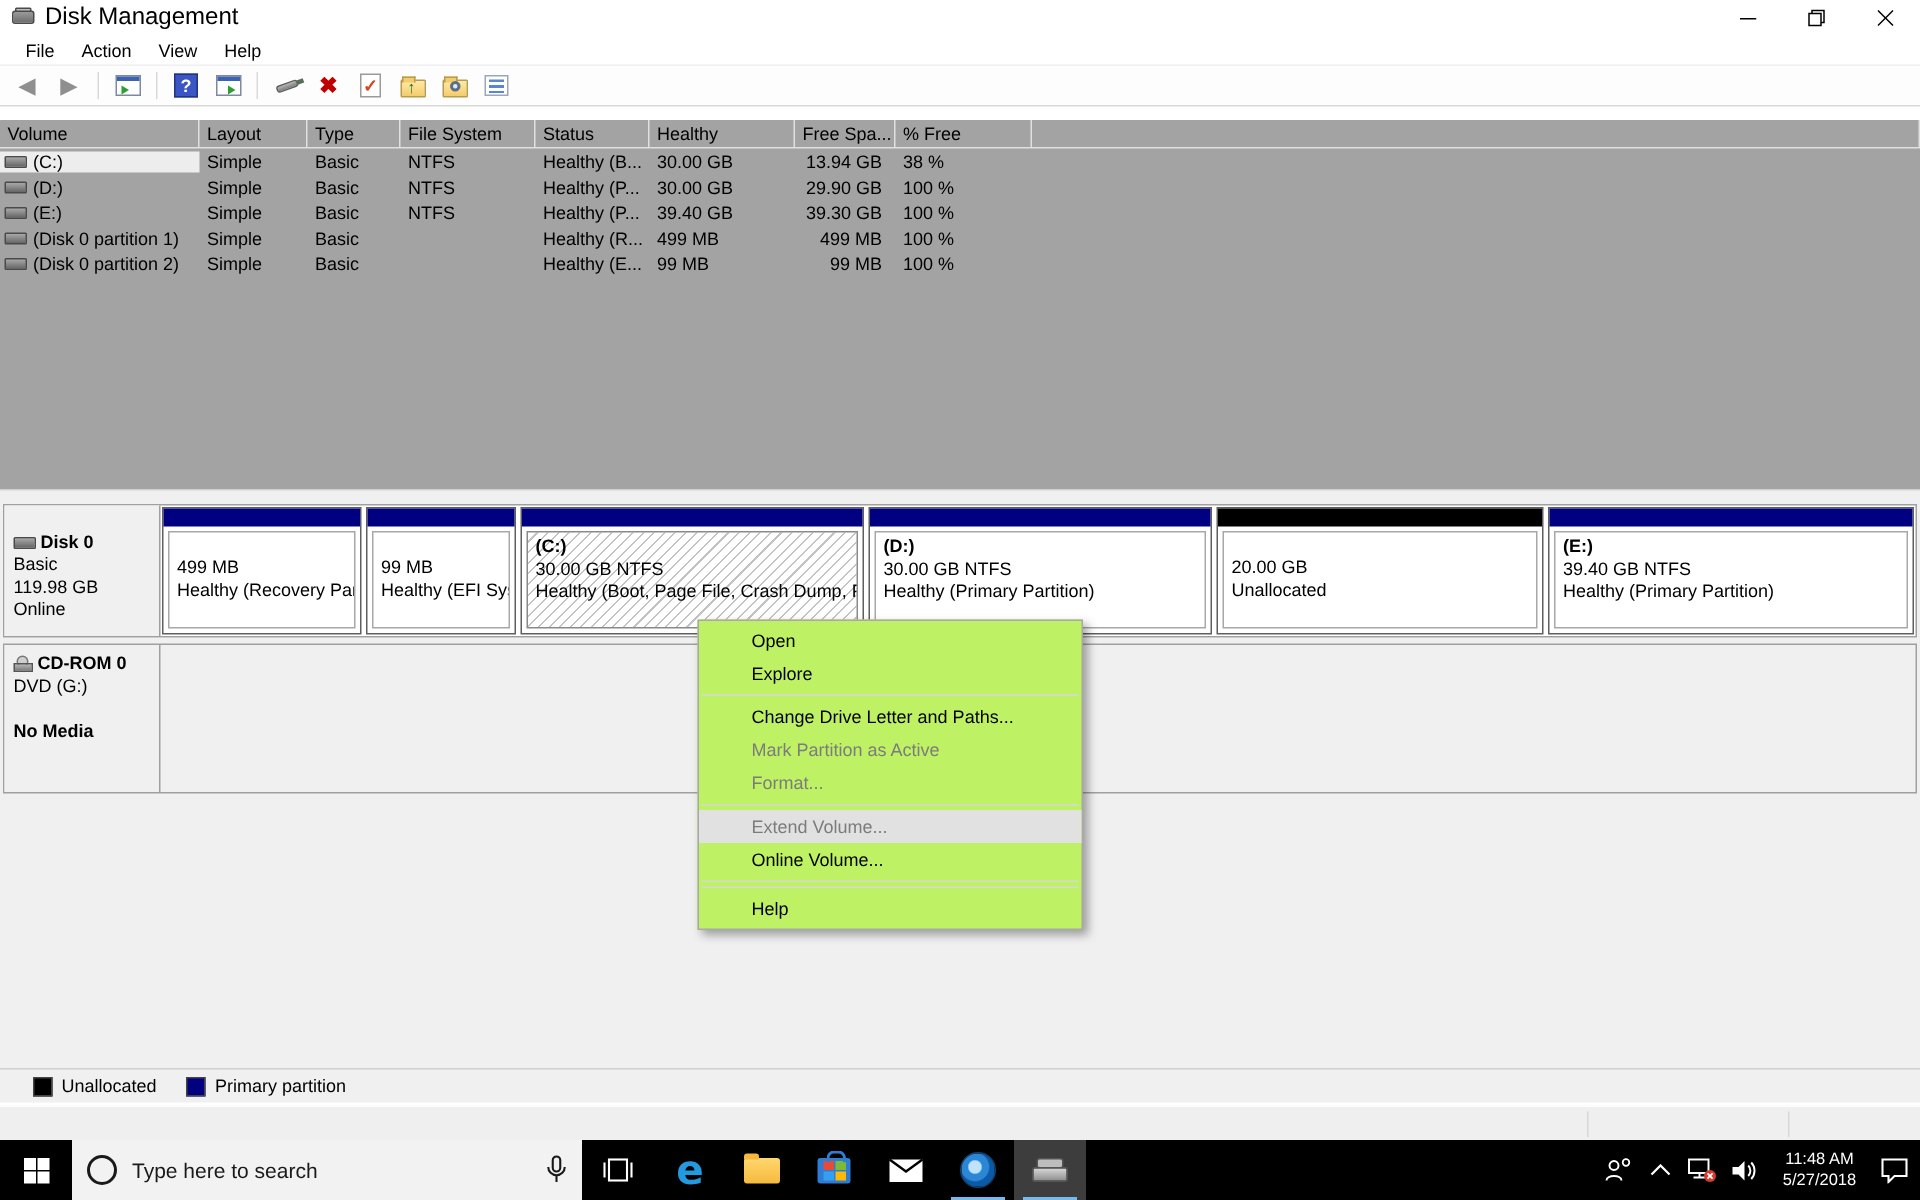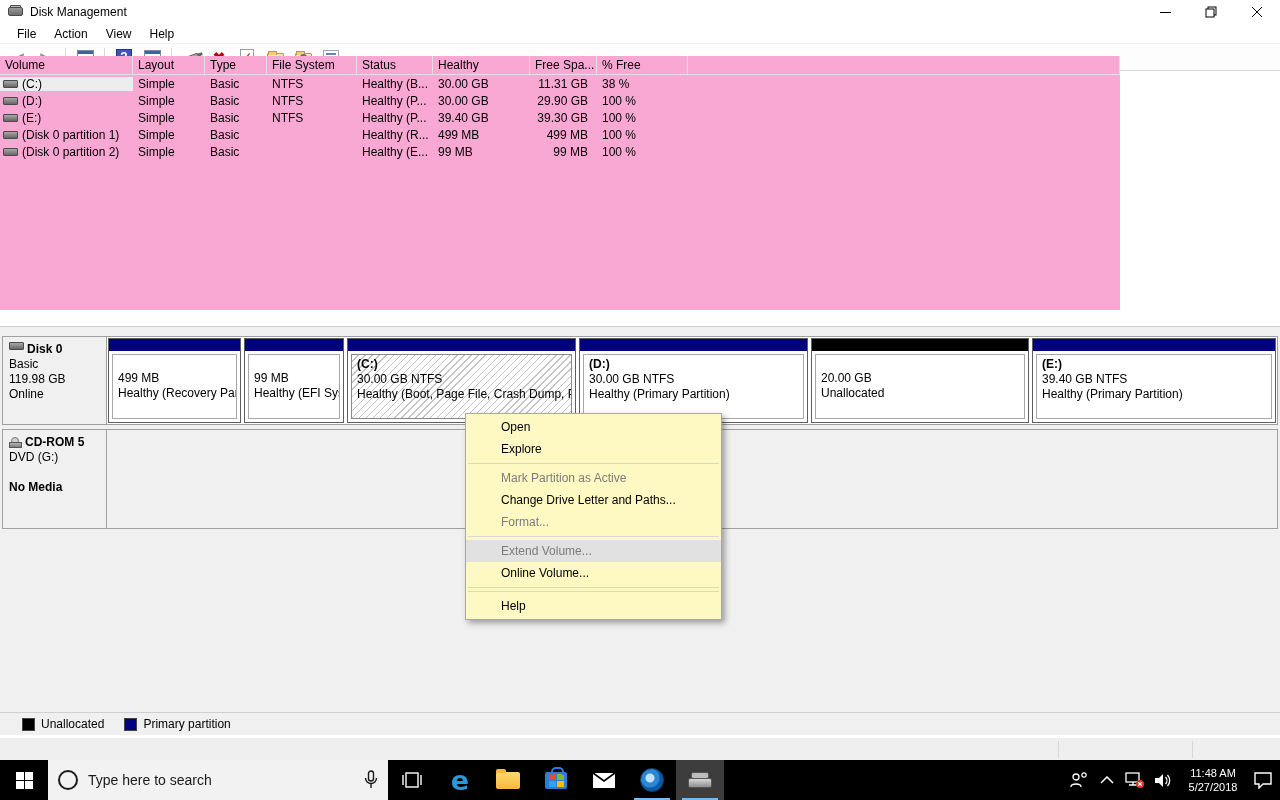--- a/index.html
+++ b/index.html
@@ -5,21 +5,21 @@
   * { margin:0; padding:0; box-sizing:border-box; }
   html,body { width:1280px; height:800px; overflow:hidden; }
   body { font-family:"Liberation Sans", sans-serif; font-size:12px; color:#000; background:#f0f0f0; position:relative; }
 
   
   .window { position:absolute; left:0; top:0; width:1280px; height:760px; background:#fff; }
   .titlebar { height:24px; background:#fff; display:flex; align-items:center; padding-left:8px; }
   .app-icon { width:16px; height:14px; position:relative; margin-right:6px; }
   .app-icon .plate{ position:absolute; left:0; top:2px; width:15px; height:9px; background:linear-gradient(#9a9a9a,#6e6e6e); border:1px solid #4a4a4a; border-radius:2px;}
   .app-icon .lid{ position:absolute; left:2px; top:0; width:11px; height:4px; background:#bdbdbd; border:1px solid #4a4a4a; border-radius:1px;}
-  .title-text { font-size:12px; }
+  .title-text { font-size:16px; }
   .caption-btns { margin-left:auto; display:flex; height:24px; }
   .cap-btn { width:46px; height:24px; display:flex; align-items:center; justify-content:center; font-size:13px; }
   .cap-btn svg { display:block; }
 
   .menubar { height:20px; background:#fff; display:flex; align-items:center; padding-left:8px; border-bottom:1px solid #f0f0f0; }
   .menu-item { padding:0 9px; height:20px; line-height:20px; }
 
   .toolbar { height:27px; background:#fdfdfd; border-bottom:1px solid #d8d8d8; display:flex; align-items:center; padding-left:6px; gap:4px; }
   .tb-sep { width:1px; height:18px; background:#d9d9d9; margin:0 3px; }
   .tb-btn { width:24px; height:22px; display:flex; align-items:center; justify-content:center; }
@@ -36,38 +36,38 @@
   .check-page { width:14px; height:16px; border:1px solid #9a9a9a; background:#fff; color:#d04a1e; font-size:12px; font-weight:bold; line-height:14px; text-align:center; }
   .folder { width:17px; height:12px; background:linear-gradient(#ffe9a8,#f3cd6b); border:1px solid #b89b4e; border-radius:1px; position:relative; margin-top:3px; }
   .folder:before{ content:""; position:absolute; left:0; top:-3px; width:7px; height:3px; background:#f3cd6b; border:1px solid #b89b4e; border-bottom:none; }
   .folder .up{ position:absolute; left:4px; top:-1px; color:#1e7d1e; font-size:11px; font-weight:bold; }
   .folder .mag{ position:absolute; left:4px; top:0px; width:7px; height:7px; border:2px solid #5a6f8a; border-radius:50%; background:#dfe9f5; }
   .props-ic { width:16px; height:14px; border:1px solid #9aa7bb; background:#fff; position:relative; }
   .props-ic:before{ content:""; position:absolute; left:2px; top:2px; right:2px; height:9px;
      background:repeating-linear-gradient(#5b86c9 0 2px, transparent 2px 4px); }
 
   
-  .listview { position:absolute; left:0; top:56px; width:1120px; height:254px; background:#f9a8d4; }
+  .listview { position:absolute; left:0; top:80px; width:1280px; height:254px; background:#a3a3a3; }
   .lv-grid { display:grid; grid-template-columns:133px 72px 62px 90px 76px 97px 67px 91px 1fr; }
   .lv-header { height:19px; border-bottom:1px solid #e0e0e0; }
   .hcell { border-right:1px solid #e0e0e0; padding:2px 4px 0 5px; white-space:nowrap; overflow:hidden; }
   .lv-row { height:17px; align-items:center; }
   .cell { padding:0 4px 0 5px; white-space:nowrap; overflow:hidden; }
   .cell.r { text-align:right; padding-right:9px; }
   .vol-cell { display:flex; align-items:center; gap:4px; padding-left:3px; }
   .vol-cell.selected { background:#ededed; }
   .drive-ic { width:15px; height:8px; background:linear-gradient(#a8a8a8,#666); border:1px solid #4a4a4a; border-radius:1px; flex:0 0 auto; }
 
   .splitter { position:absolute; left:0; top:326px; width:1280px; height:4px; background:#f0f0f0; border-top:1px solid #d0d0d0; }
 
   
   .graphview { position:absolute; left:0; top:330px; width:1280px; height:382px; background:#f0f0f0; }
   .disk-row { position:absolute; left:2px; top:6px; width:1276px; height:89px; background:#fff; border:1px solid #a0a0a0; display:flex; }
   .disk-panel { width:104px; background:#f0f0f0; border-right:1px solid #a0a0a0; padding:5px 4px 0 6px; line-height:15px; }
-  .disk-panel .nm { font-weight:bold; display:flex; gap:3px; }
+  .disk-panel .nm { font-weight:bold; display:flex; align-items:center; gap:3px;margin-top:12px; }
   .parts { flex:1; display:flex; gap:3px; padding:1px 1px; }
   .part { border:1px solid #5f5f5f; background:#fff; display:flex; flex-direction:column; }
   .part-head { height:12px; flex:0 0 auto; }
   .head-primary { background:#000080; }
   .head-unalloc { background:#000000; }
   .part-body { flex:1; margin:3px; border:1px solid #a8a8a8; padding:2px 5px; line-height:15px; overflow:hidden; white-space:nowrap; }
   .part-body .lbl { font-weight:bold; }
   .part-body.nolabel { padding-top:16px; }
   .part.sel .part-body { background:repeating-linear-gradient(135deg, #ffffff 0 4px, #c3c3c3 4px 5px); border-color:#8a8a8a; }
   .p0{width:133px;} .p1{width:100px;} .p2{width:229px;} .p3{width:229px;} .p4{width:218px;} .p5{flex:1;}
@@ -82,21 +82,21 @@
   .cd-empty { flex:1; }
 
   
   .legend { position:absolute; left:0; top:712px; width:1280px; height:23px; background:#f0f0f0; border-top:1px solid #d0d0d0; display:flex; align-items:center; padding-left:22px; gap:6px; }
   .sw { width:13px; height:13px; border:1px solid #444; flex:0 0 auto; }
   .legend .lab { margin-right:14px; }
   .statusbar { position:absolute; left:0; top:737px; width:1280px; height:23px; background:#efefef; border-top:1px solid #fff; }
   .sb-div { position:absolute; top:3px; width:1px; height:17px; background:#d7d7d7; }
 
   
-  .ctx { position:absolute; left:465px; top:413px; width:257px; background:#fef9c3; border:1px solid #a8a8a8; box-shadow:3px 3px 6px rgba(0,0,0,.35); padding:2px 0; z-index:50; }
+  .ctx { position:absolute; left:465px; top:413px; width:257px; background:#bef264; border:1px solid #a8a8a8; box-shadow:3px 3px 6px rgba(0,0,0,.35); padding:2px 0; z-index:50; }
   .ctx-item { height:22px; line-height:22px; padding-left:35px; white-space:nowrap; }
   .ctx-item.dis { color:#7c7c7c; }
   .ctx-item.hl { background:#e1e1e1; }
   .ctx-sep { height:1px; background:#d7d7d7; margin:3px 2px; }
 
   
   .taskbar { position:absolute; left:0; top:760px; width:1280px; height:40px; background:#000; display:flex; align-items:stretch; color:#fff; }
   .start { width:48px; display:flex; align-items:center; justify-content:center; }
   .win-logo { width:17px; height:17px; display:grid; grid-template-columns:8px 8px; grid-template-rows:8px 8px; gap:1px; }
   .win-logo span { background:#fff; }
@@ -225,21 +225,21 @@
     <div class="lv-grid lv-row">
       <div class="cell vol-cell selected">
           <span class="drive-ic"></span>
           <span>(C:)</span>
         </div>
       <div class="cell">Simple</div>
       <div class="cell">Basic</div>
       <div class="cell">NTFS</div>
       <div class="cell">Healthy (B...</div>
       <div class="cell">30.00 GB</div>
-      <div class="cell r">11.31 GB</div>
+      <div class="cell r">13.94 GB</div>
       <div class="cell">38 %</div>
       <div class="cell"></div>
     </div>
 
     <div class="lv-grid lv-row">
       <div class="cell vol-cell">
           <span class="drive-ic"></span>
           <span>(D:)</span>
         </div>
       <div class="cell">Simple</div>
@@ -361,21 +361,21 @@
       </div>
     </div>
 
     <div class="cd-row">
       <div class="cd-panel">
         <div class="nm">
             <span class="cd-ic">
               <span class="disc"></span>
               <span class="tray"></span>
             </span>
-            <span>CD-ROM 5</span>
+            <span>CD-ROM 0</span>
           </div>
         <div>DVD (G:)</div>
         <div class="cd-media">No Media</div>
       </div>
       <div class="cd-empty"></div>
     </div>
   </div>
 
   <div class="legend">
     <span class="sw" style="background:#000000"></span>
@@ -387,22 +387,22 @@
   <div class="statusbar">
     <div class="sb-div" style="left:1058px"></div>
     <div class="sb-div" style="left:1192px"></div>
   </div>
 </div>
 
 <div class="ctx">
   <div class="ctx-item">Open</div>
   <div class="ctx-item">Explore</div>
   <div class="ctx-sep"></div>
+  <div class="ctx-item">Change Drive Letter and Paths...</div>
   <div class="ctx-item dis">Mark Partition as Active</div>
-  <div class="ctx-item">Change Drive Letter and Paths...</div>
   <div class="ctx-item dis">Format...</div>
   <div class="ctx-sep"></div>
   <div class="ctx-item dis hl">Extend Volume...</div>
   <div class="ctx-item">Online Volume...</div>
   <div class="ctx-sep"></div>
   <div class="ctx-sep"></div>
   <div class="ctx-item">Help</div>
 </div>
 
 <div class="taskbar">

